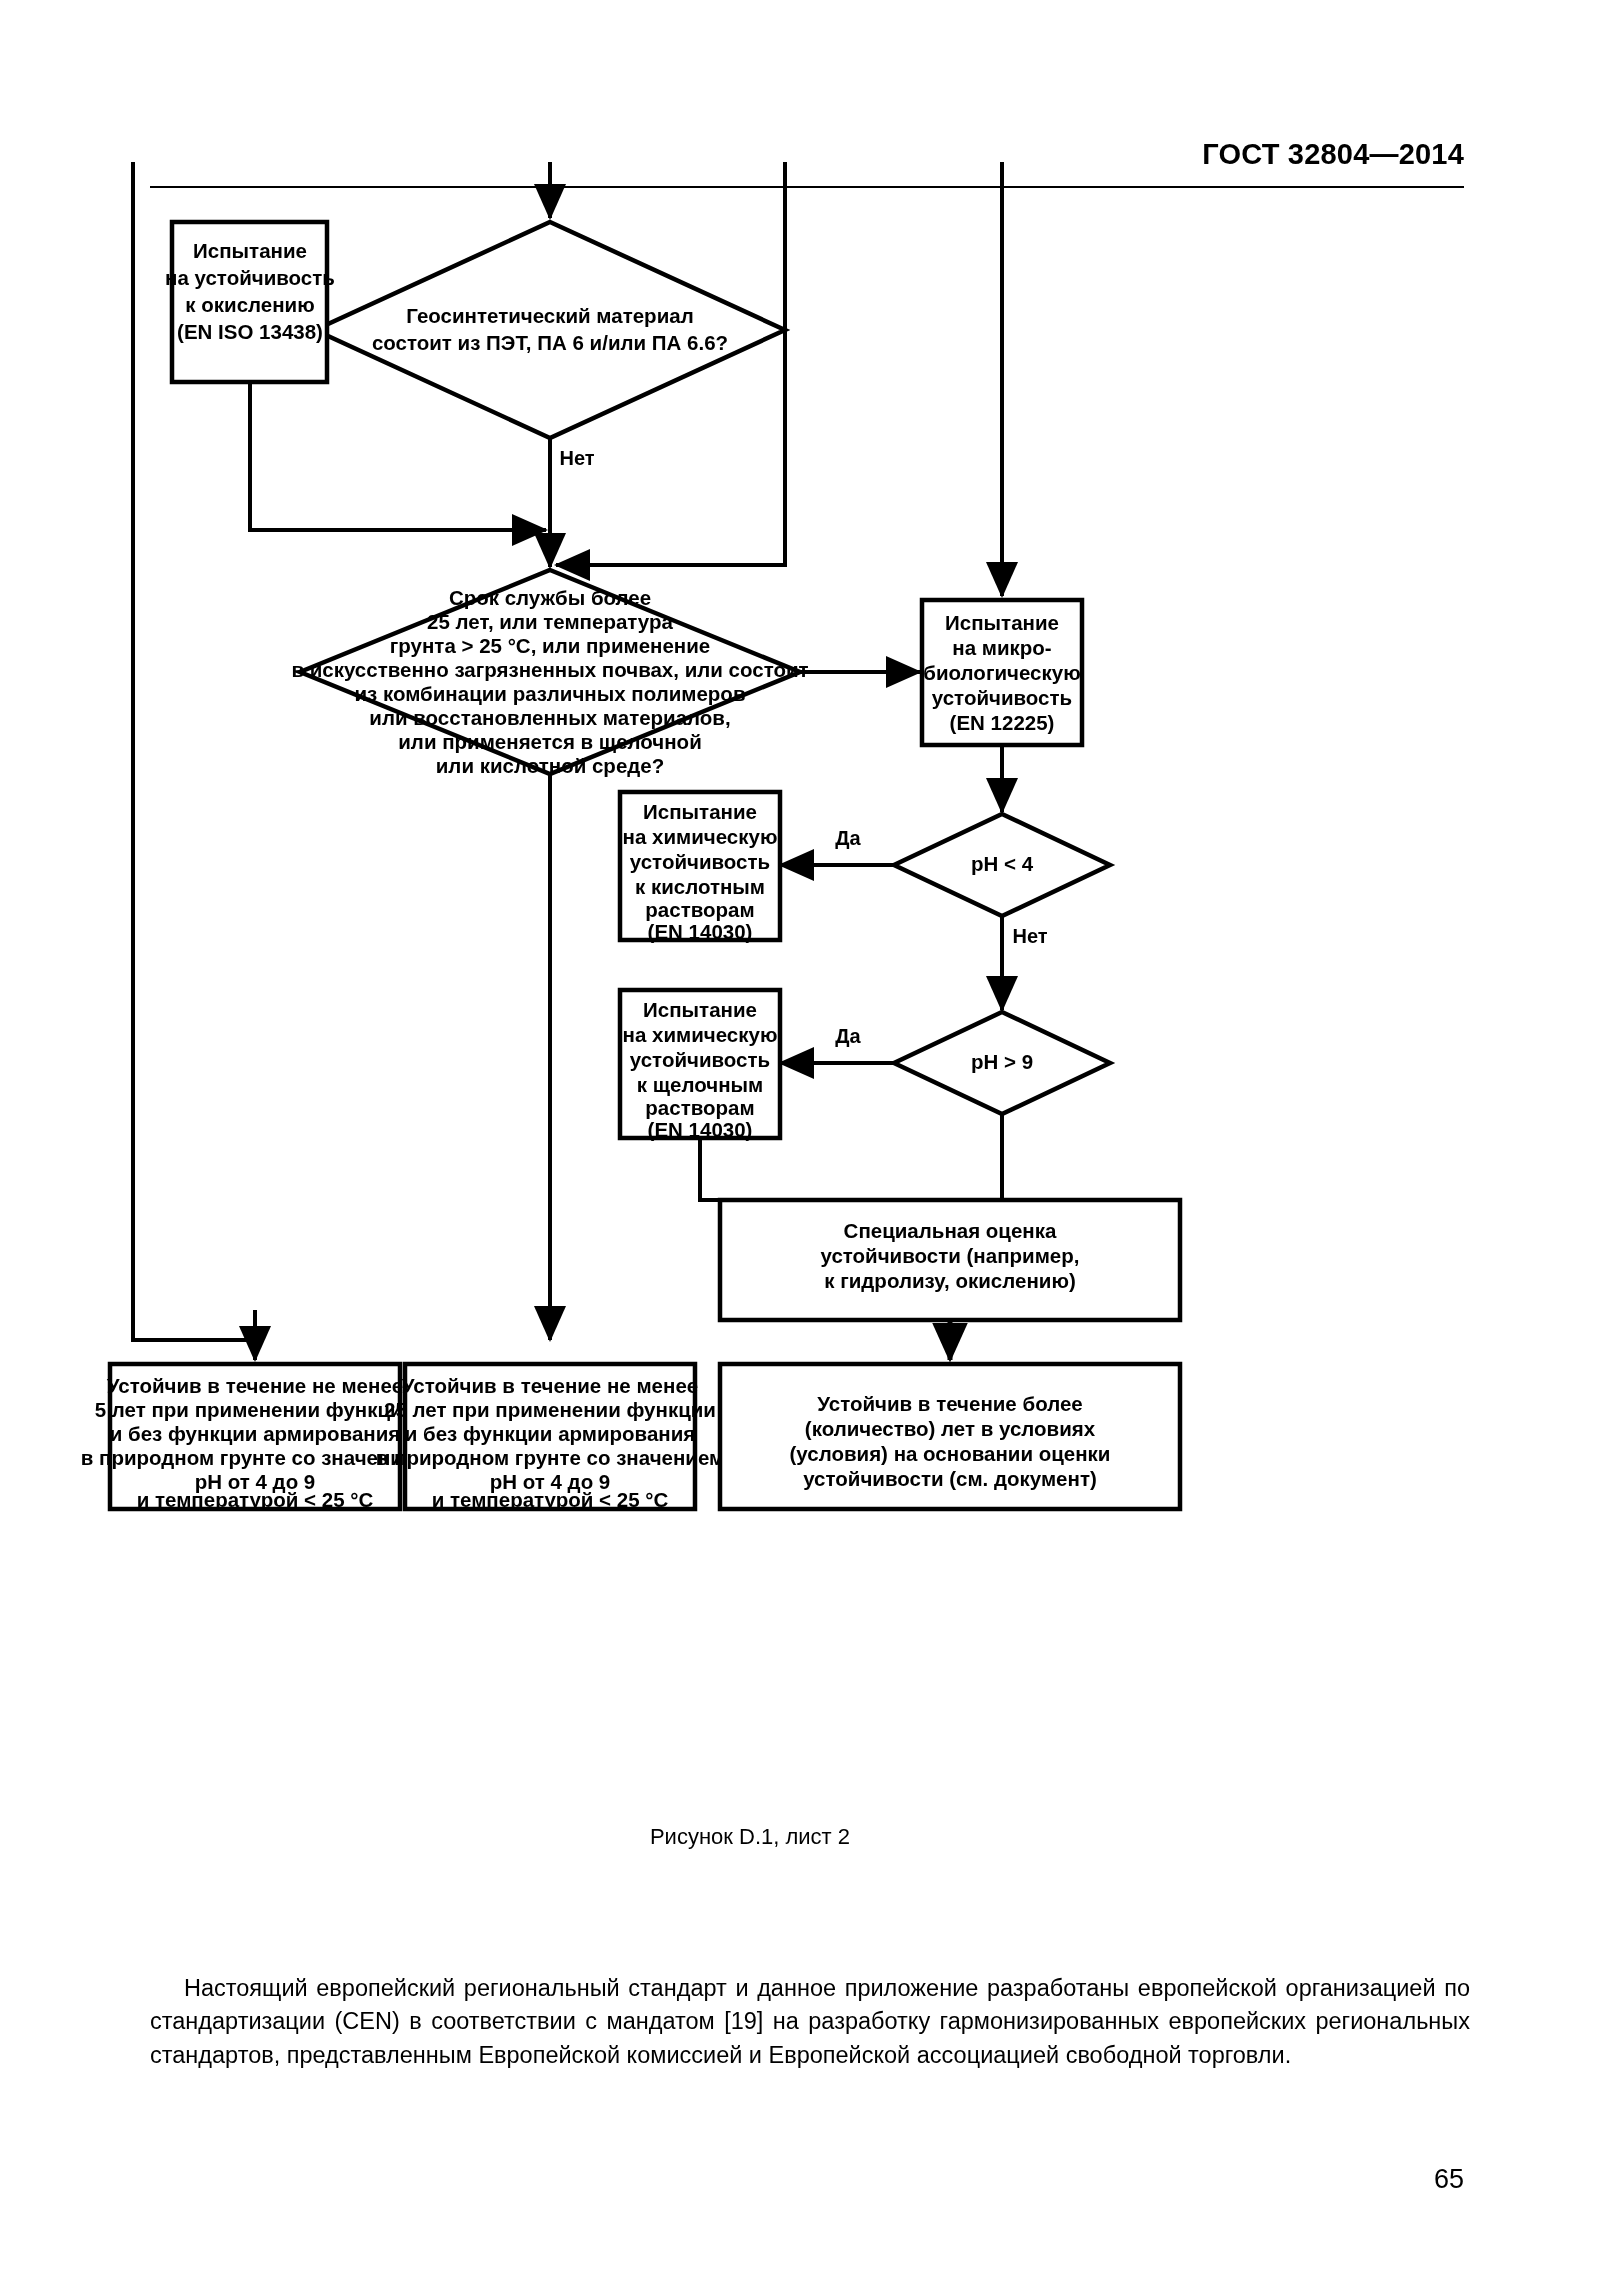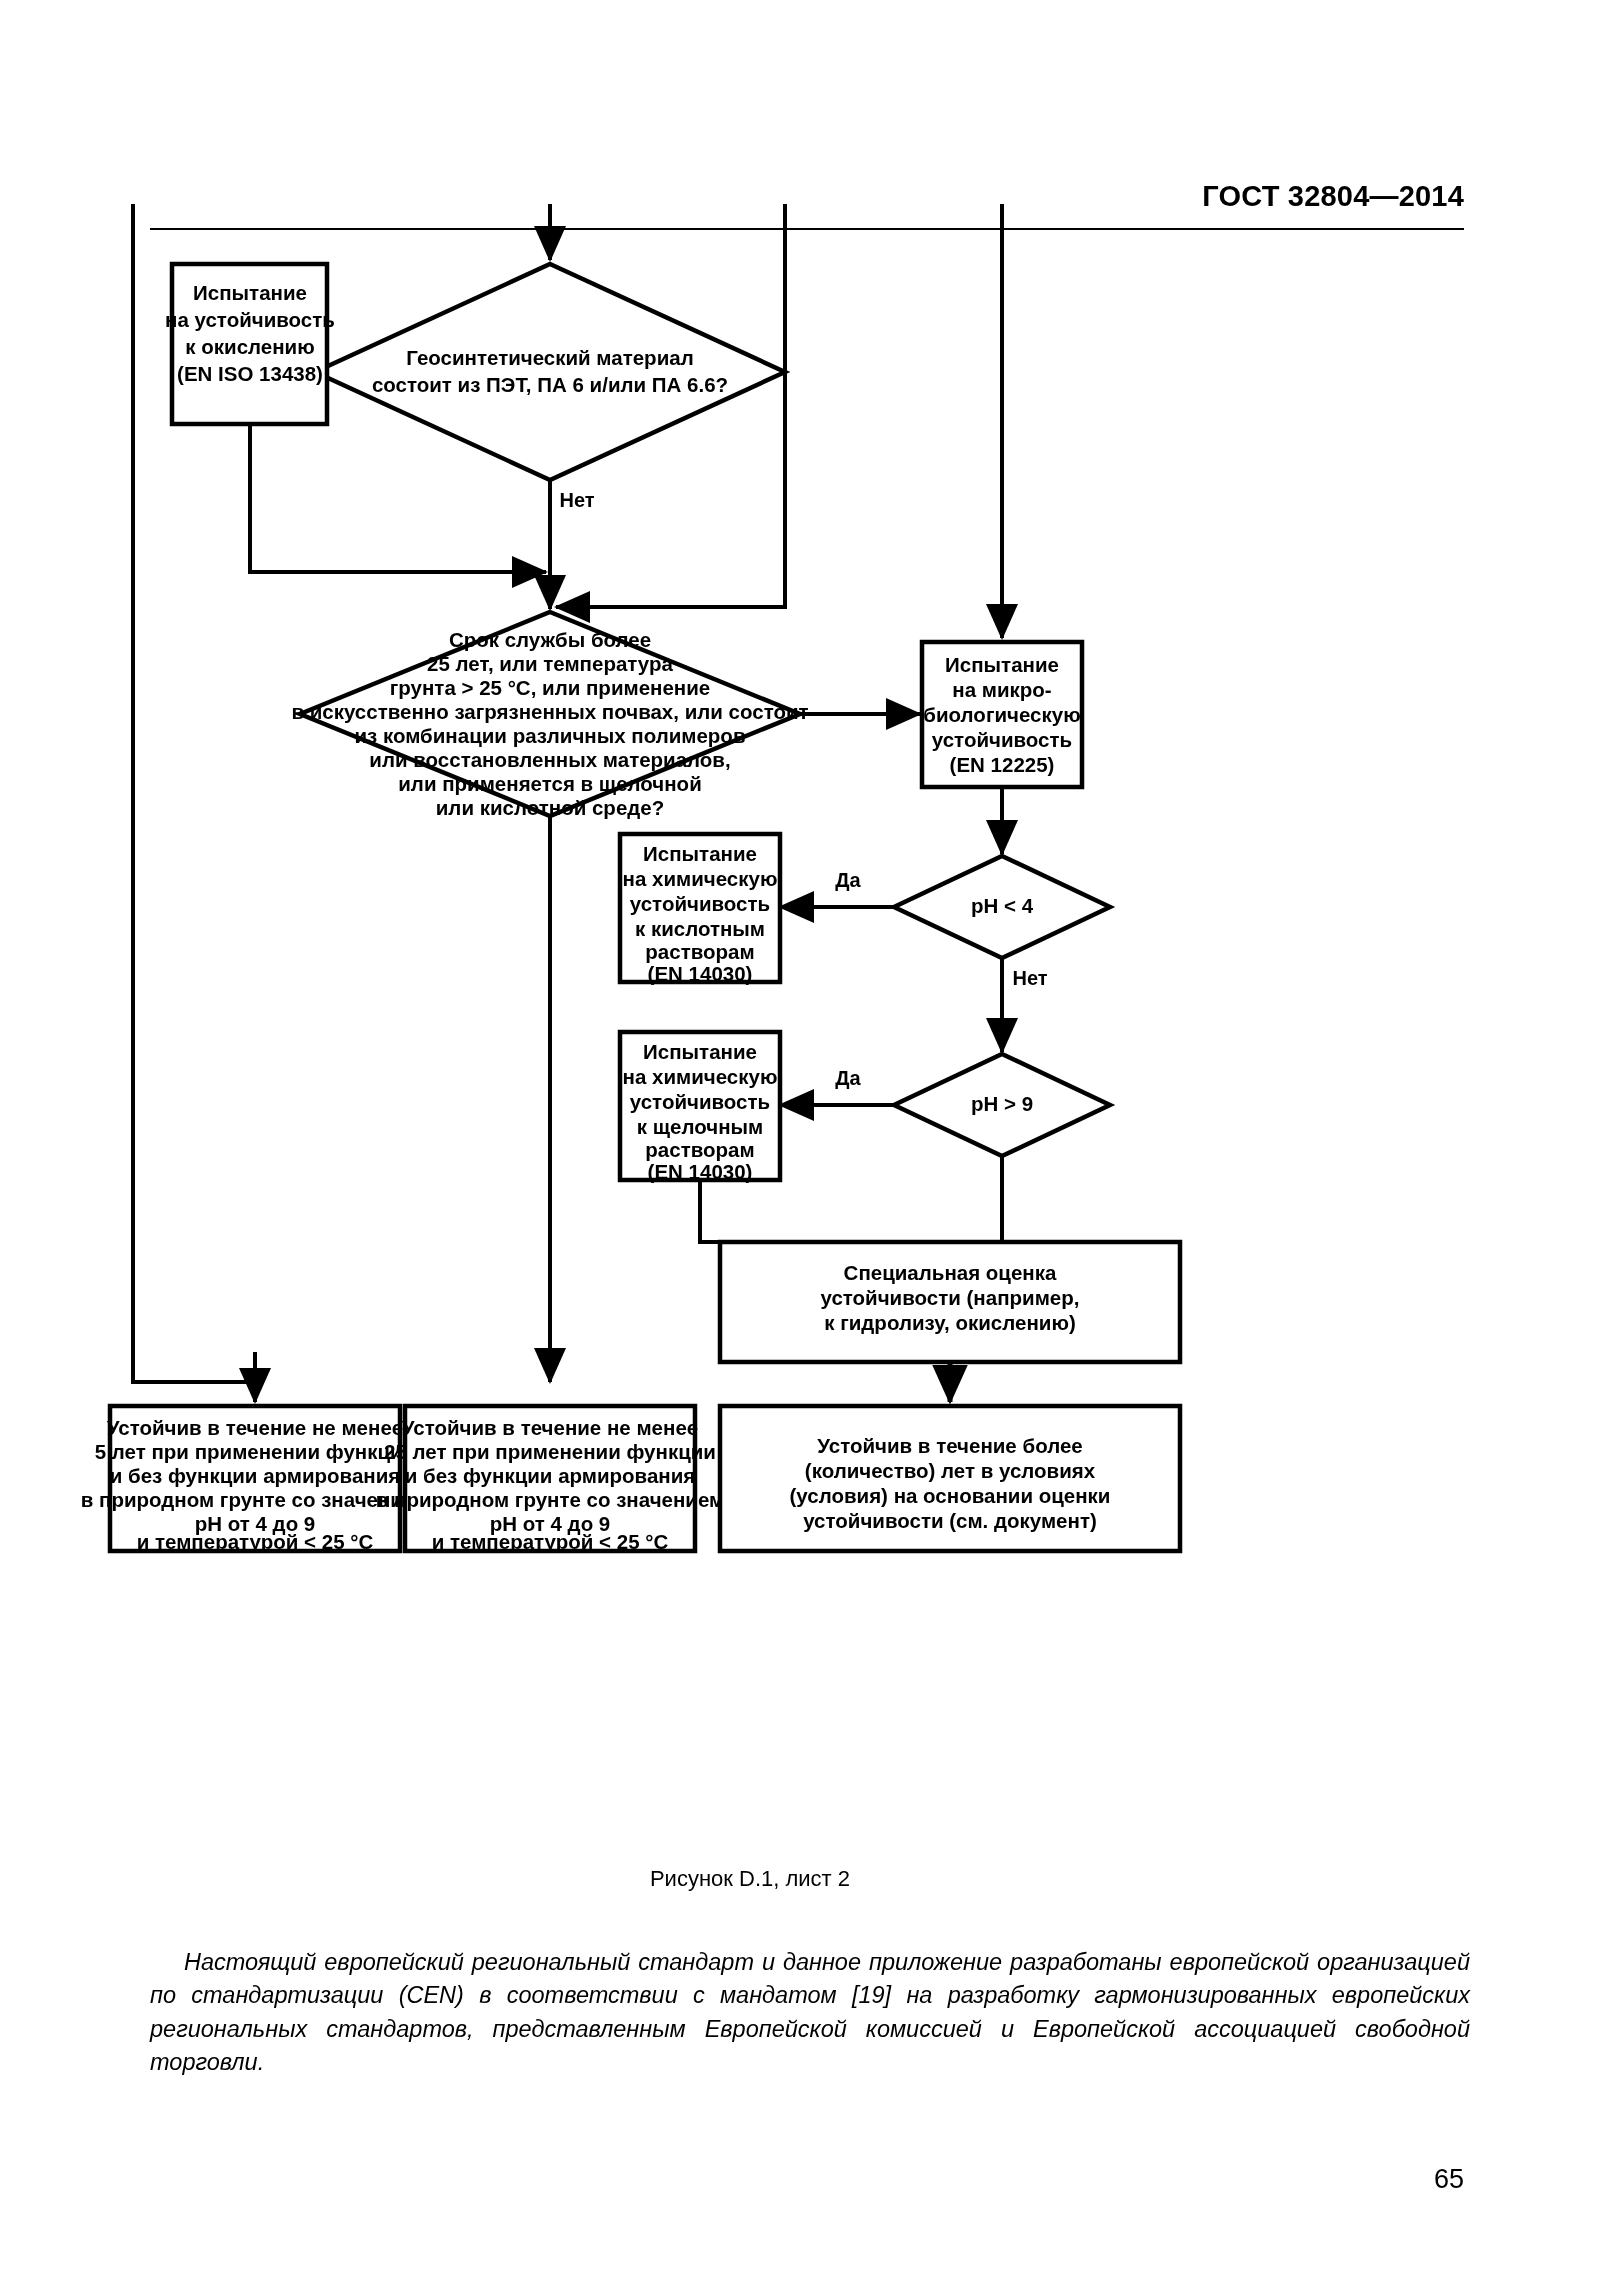--- a/index.html
+++ b/index.html
@@ -3,21 +3,21 @@
 <meta charset="utf-8">
 <title>ГОСТ 32804—2014</title>
 <style>
   html,body{margin:0;padding:0;background:#ffffff;}
   body{
     width:1614px;height:2283px;position:relative;
     font-family:"Liberation Sans", sans-serif;
     color:#000;
     -webkit-font-smoothing:antialiased;
   }
-  .page{position:absolute;inset:0;background:#fff;margin-top:42px;}
+  .page{position:absolute;inset:0;background:#fff;}
 
   
   .std-header{
     position:absolute;top:138px;right:150px;
     font-size:29px;font-weight:bold;letter-spacing:.2px;
     white-space:nowrap;
   }
   .header-rule{
     position:absolute;top:186px;left:150px;right:150px;
     height:2px;background:#000;
@@ -46,21 +46,21 @@
     text-align:center;font-size:22px;
   }
 
   
   .body-block{
     position:absolute;left:150px;width:1320px;
     font-size:23.5px;line-height:1.42;text-align:justify;
   }
   .body-block.b1{top:1880px;}
   .body-block.b2{top:1968px;}
-  .body-block.b3{top:1904px;font-style:italic;}
+  .body-block.b3{top:1972px;}
   .bold-head{font-weight:bold;}
   .indent{display:inline-block;width:34px;}
   .page-num{
     position:absolute;bottom:88px;right:150px;
     font-size:27px;
   }
 </style>
 </head>
 <body>
 

